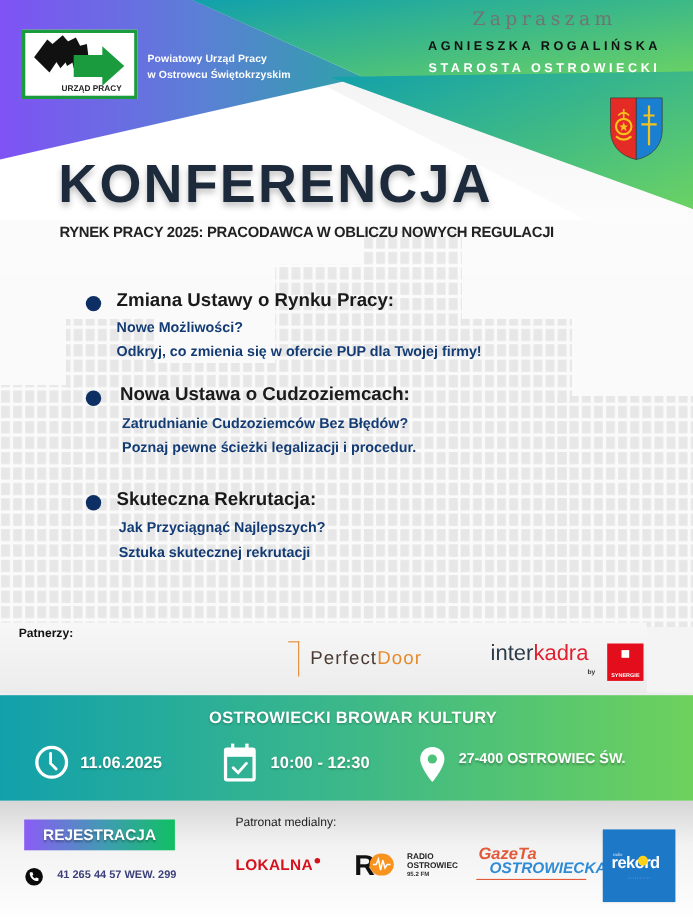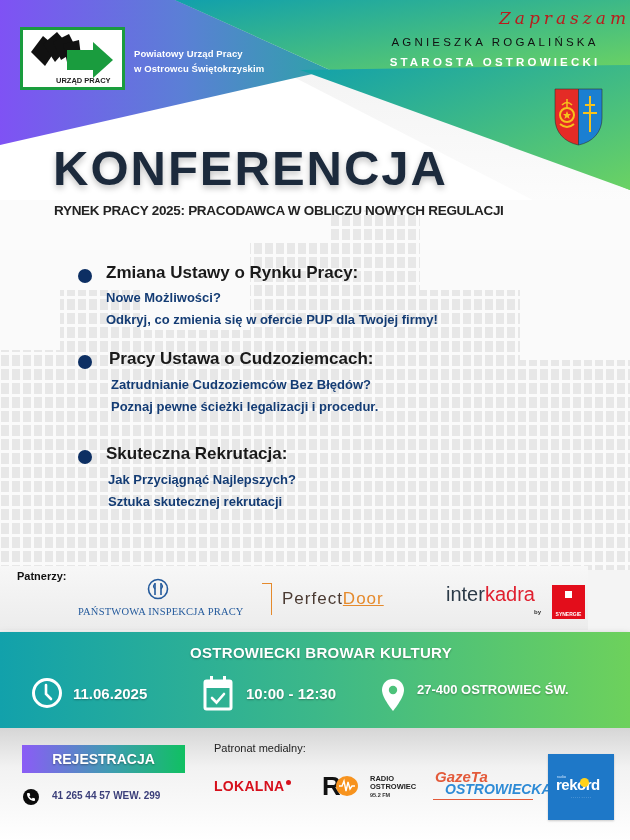--- a/index.html
+++ b/index.html
@@ -16,22 +16,22 @@
     .buildings { position: absolute; left: 0; top: 200px; width: 630px; height: 370px; opacity: 0.9; }
     .buildings svg { width: 100%; height: 100%; display: block; }
 
     
     .pup-logo { position: absolute; left: 20px; top: 27px; width: 105px; height: 63px; background: #fff; border: 3px solid #1a9c3e; }
     .pup-logo svg { width: 100%; height: 100%; display: block; }
     .pup-name { position: absolute; left: 134px; top: 46px; color: #ffffff; font-size: 9.5px; font-weight: bold; line-height: 15px; letter-spacing: 0.1px; }
     .pup-name div { white-space: nowrap; }
 
     .invite { position: absolute; left: 360px; top: 8px; width: 270px; text-align: center; }
-    .invite-script { color: #b91c1c; font-family: "DejaVu Serif", serif; font-style: italic; font-size: 17px; letter-spacing: 4px; text-align: right; }
-    .invite-name { margin-top: 8px; color: #111111; font-weight: normal; font-size: 11.5px; letter-spacing: 3.2px; }
+    .invite-script { color: #737373; font-family: "DejaVu Serif", serif; font-size: 17px; letter-spacing: 4px; }
+    .invite-name { margin-top: 8px; color: #111111; font-weight: bold; font-size: 11.5px; letter-spacing: 3.2px; }
     .invite-role { margin-top: 8px; color: #ffffff; font-weight: bold; font-size: 11.5px; letter-spacing: 3.2px; }
 
     .coat { position: absolute; left: 554px; top: 88px; width: 49px; height: 58px; }
     .coat svg { width: 100%; height: 100%; display: block; }
 
     .title { position: absolute; left: 53px; top: 140px; font-size: 49px; font-weight: bold; color: #1c2a3c; letter-spacing: 2px; text-shadow: 0 3px 6px rgba(0,0,0,0.25); }
     .subtitle { position: absolute; left: 54px; top: 203px; font-size: 13.5px; font-weight: bold; color: #222; letter-spacing: -0.3px; white-space: nowrap; }
 
     
     .topic { position: absolute; left: 78px; }
@@ -42,39 +42,39 @@
     
     .partners { position: absolute; left: 0; top: 566px; width: 588px; height: 64px; background: linear-gradient(#f7f7f7, #ececec); }
     .partners-label { position: absolute; left: 17px; top: 4px; font-size: 11px; font-weight: bold; color: #111; }
     .pip { position: absolute; left: 78px; top: 12px; width: 160px; text-align: center; }
     .pip-mark { width: 22px; height: 22px; margin: 0 auto; }
     .pip-text { font-family: "Liberation Serif", serif; font-size: 10.5px; color: #245a9c; margin-top: 2px; letter-spacing: 0.2px; white-space: nowrap; }
     .pdoor { position: absolute; left: 262px; top: 583px; }
     .pdoor-bracket { position: absolute; left: 0; top: 0; width: 10px; height: 32px; border-right: 1.5px solid #e58a2c; border-top: 1.5px solid #e58a2c; }
     .pdoor-text { position: absolute; left: 20px; top: 6px; font-size: 17px; white-space: nowrap; letter-spacing: 1px; }
     .pdoor-text .a { color: #4a3a32; }
-    .pdoor-text .b { color: #e58a2c; text-decoration: underline; }
+    .pdoor-text .b { color: #e58a2c; }
     .ikadra { position: absolute; left: 446px; top: 583px; font-size: 20px; white-space: nowrap; }
     .ikadra .a { color: #2b3a48; }
     .ikadra .b { color: #e0202f; }
     .ikadra-by { position: absolute; left: 534px; top: 609px; font-size: 6px; color: #333; font-weight: bold; }
     .synergie { position: absolute; left: 552px; top: 585px; width: 33px; height: 34px; background: #e30d1b; }
     .synergie .sq { position: absolute; left: 13px; top: 6px; width: 7px; height: 7px; background: #fff; }
     .synergie .t { position: absolute; left: 0; bottom: 2px; width: 100%; text-align: center; color: #fff; font-size: 5px; font-weight: bold; }
 
     
     .event { position: absolute; left: 0; top: 632px; width: 630px; height: 96px; background: linear-gradient(90deg, #12a1ab 0%, #3cb889 50%, #6dd15c 100%); box-shadow: 0 4px 8px rgba(0,0,0,0.35); }
     .event-venue { position: absolute; left: 0; top: 12px; width: 630px; text-align: center; color: #fff; font-weight: bold; font-size: 15px; letter-spacing: 0.3px; text-shadow: 0 1px 2px rgba(0,0,0,0.3); padding-left: 12px; }
     .ev-icon { position: absolute; }
     .ev-text { position: absolute; color: #fff; font-weight: bold; font-size: 15px; text-shadow: 0 1px 2px rgba(0,0,0,0.3); white-space: nowrap; }
     .ev-addr { position: absolute; left: 417px; top: 50px; color: #fff; font-weight: bold; font-size: 13px; line-height: 16px; text-shadow: 0 1px 2px rgba(0,0,0,0.3); white-space: nowrap; }
 
     
     .bottom { position: absolute; left: 0; top: 728px; width: 630px; height: 112px; background: linear-gradient(#d6d6d6 0%, #f2f2f2 35%, #ffffff 100%); }
-    .register { position: absolute; left: 22px; top: 745px; width: 163px; height: 28px; background: linear-gradient(90deg, #8b5cf6 0%, #3e9db0 55%, #10c062 100%); color: #fff; font-weight: bold; font-size: 14px; text-align: center; line-height: 28px; text-shadow: 0 1px 2px rgba(0,0,0,0.35); }
+    .register { position: absolute; left: 22px; top: 745px; width: 137px; height: 28px; background: linear-gradient(90deg, #8b5cf6 0%, #3e9db0 55%, #10c062 100%); color: #fff; font-weight: bold; font-size: 14px; text-align: center; line-height: 28px; text-shadow: 0 1px 2px rgba(0,0,0,0.35); }
     .phone-icon { position: absolute; left: 23px; top: 789px; width: 16px; height: 16px; border-radius: 50%; background: #0b0b0b; }
     .phone-text { position: absolute; left: 52px; top: 790px; font-size: 10px; font-weight: bold; color: #3b3f7a; white-space: nowrap; }
     .patronat-label { position: absolute; left: 214px; top: 742px; font-size: 11px; font-weight: normal; color: #222; }
     .lokalna { position: absolute; left: 214px; top: 778px; font-size: 14px; font-weight: bold; color: #d6101c; letter-spacing: 0.3px; white-space: nowrap; }
     .lokalna-dot { display: inline-block; width: 5px; height: 5px; border-radius: 50%; background: #d6101c; vertical-align: top; margin-top: 2px; margin-left: 1px; }
     .radio { position: absolute; left: 322px; top: 773px; width: 100px; height: 30px; }
     .radio-r { position: absolute; left: 0; top: 0; font-size: 26px; font-weight: bold; color: #111; line-height: 26px; }
     .radio-bubble { position: absolute; left: 14px; top: 3px; width: 22px; height: 20px; border-radius: 50%; background: #f7931e; }
     .radio-t { position: absolute; left: 48px; top: 2px; font-size: 7.5px; font-weight: bold; color: #222; line-height: 8px; white-space: nowrap; }
     .radio-t .s { font-size: 5.5px; color: #333; }
@@ -181,44 +181,34 @@
 
   <div class="topic" style="top:263px;">
     <span class="bullet"></span>
     <div class="head">Zmiana Ustawy o Rynku Pracy:</div>
     <div class="line" style="top:27px;">Nowe Możliwości?</div>
     <div class="line" style="top:49px;">Odkryj, co zmienia się w ofercie PUP dla Twojej firmy!</div>
   </div>
 
   <div class="topic" style="top:349px;">
     <span class="bullet"></span>
-    <div class="head" style="left:31px;">Pracy Ustawa o Cudzoziemcach:</div>
+    <div class="head" style="left:31px;">Nowa Ustawa o Cudzoziemcach:</div>
     <div class="line" style="top:28px; left:33px;">Zatrudnianie Cudzoziemców Bez Błędów?</div>
     <div class="line" style="top:50px; left:33px;">Poznaj pewne ścieżki legalizacji i procedur.</div>
   </div>
 
   <div class="topic" style="top:444px;">
     <span class="bullet"></span>
     <div class="head">Skuteczna Rekrutacja:</div>
     <div class="line" style="top:28px; left:30px;">Jak Przyciągnąć Najlepszych?</div>
     <div class="line" style="top:50px; left:30px;">Sztuka skutecznej rekrutacji</div>
   </div>
 
   <div class="partners">
     <div class="partners-label">Patnerzy:</div>
-    <div class="pip">
-      <svg class="pip-mark" viewBox="0 0 22 22">
-        <circle cx="11" cy="11" r="9.5" fill="none" stroke="#245a9c" stroke-width="1.6"></circle>
-        <line x1="8" y1="5" x2="8" y2="17" stroke="#245a9c" stroke-width="1.6"></line>
-        <line x1="14" y1="5" x2="14" y2="17" stroke="#245a9c" stroke-width="1.6"></line>
-        <path d="M8,6 Q5,8 8,11" fill="none" stroke="#245a9c" stroke-width="1.2"></path>
-        <path d="M14,6 Q17,8 14,11" fill="none" stroke="#245a9c" stroke-width="1.2"></path>
-      </svg>
-      <div class="pip-text">PAŃSTWOWA INSPEKCJA PRACY</div>
-    </div>
   </div>
   <div class="pdoor">
     <span class="pdoor-bracket"></span>
     <div class="pdoor-text">
       <span class="a">Perfect</span><span class="b">Door</span>
     </div>
   </div>
   <div class="ikadra">
     <span class="a">inter</span><span class="b">kadra</span>
   </div>

